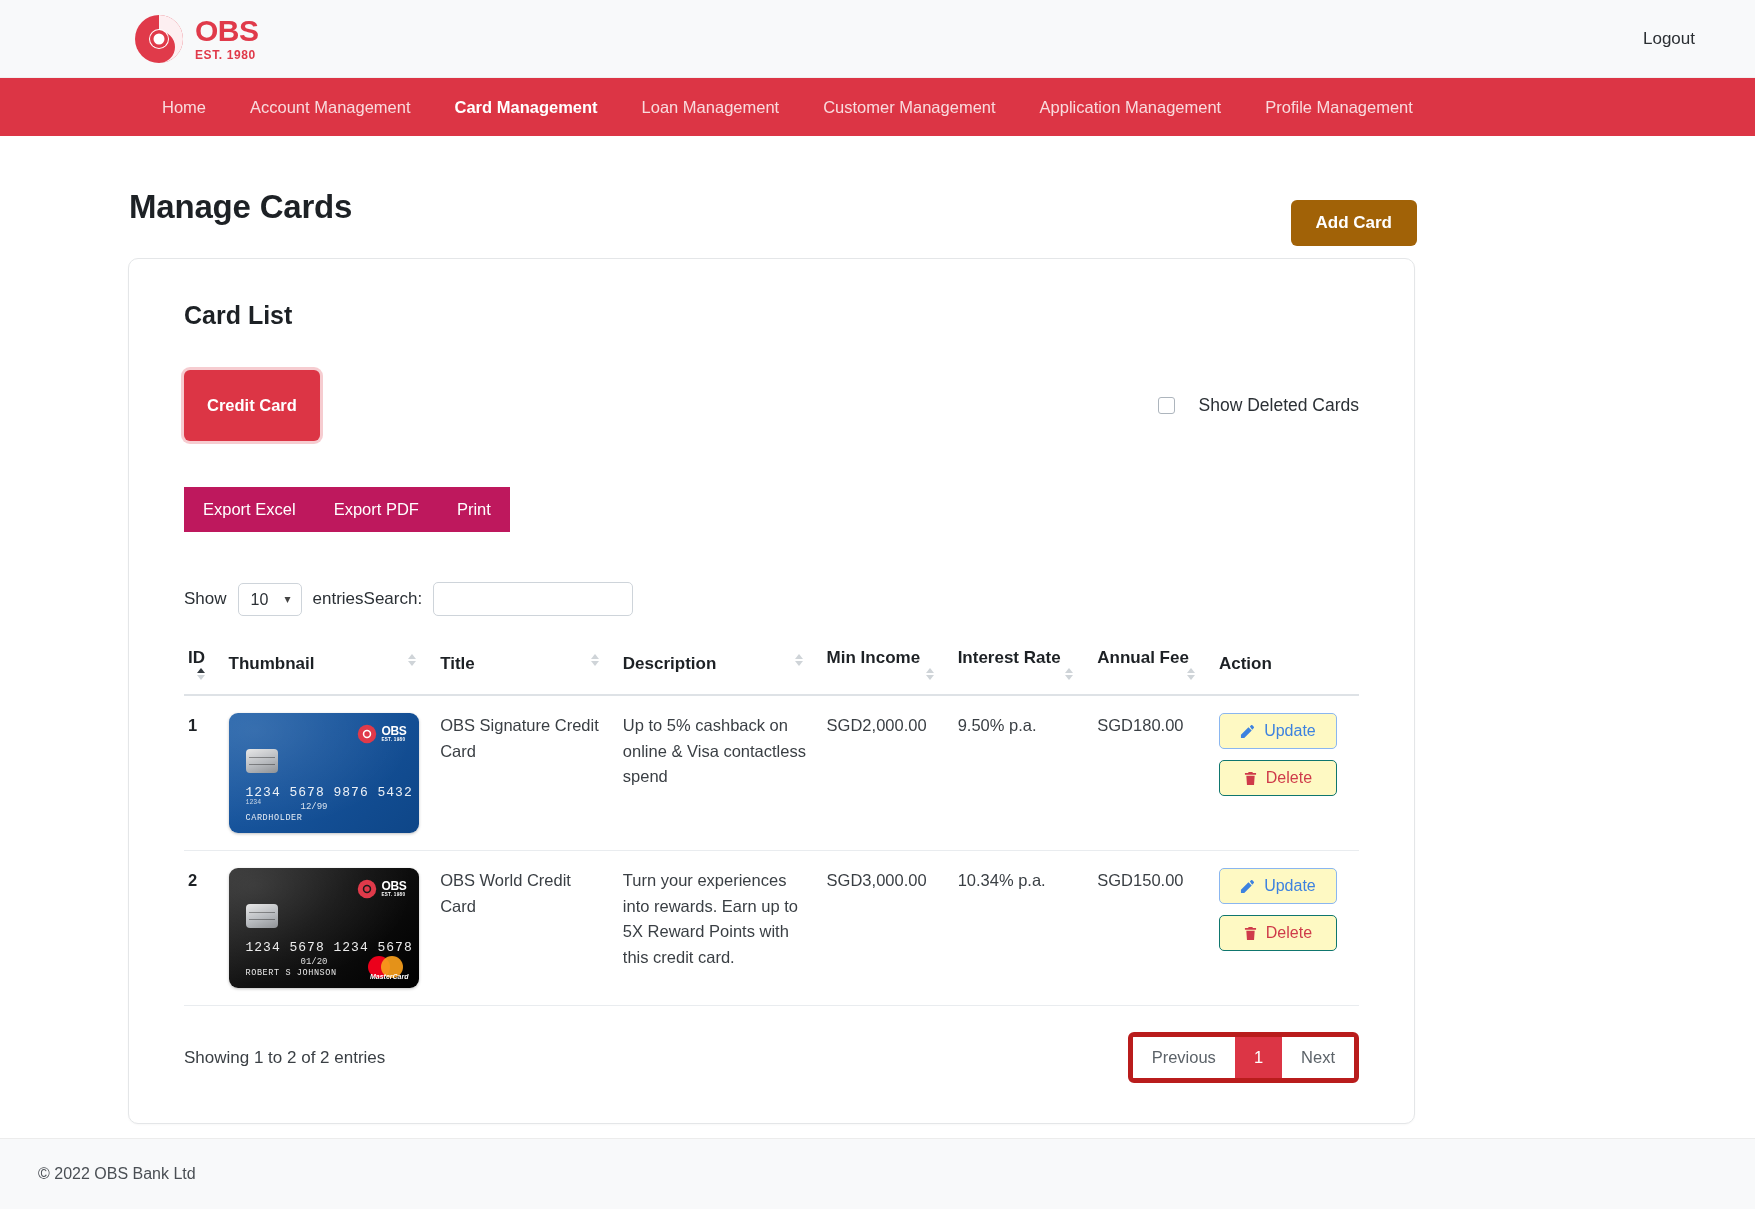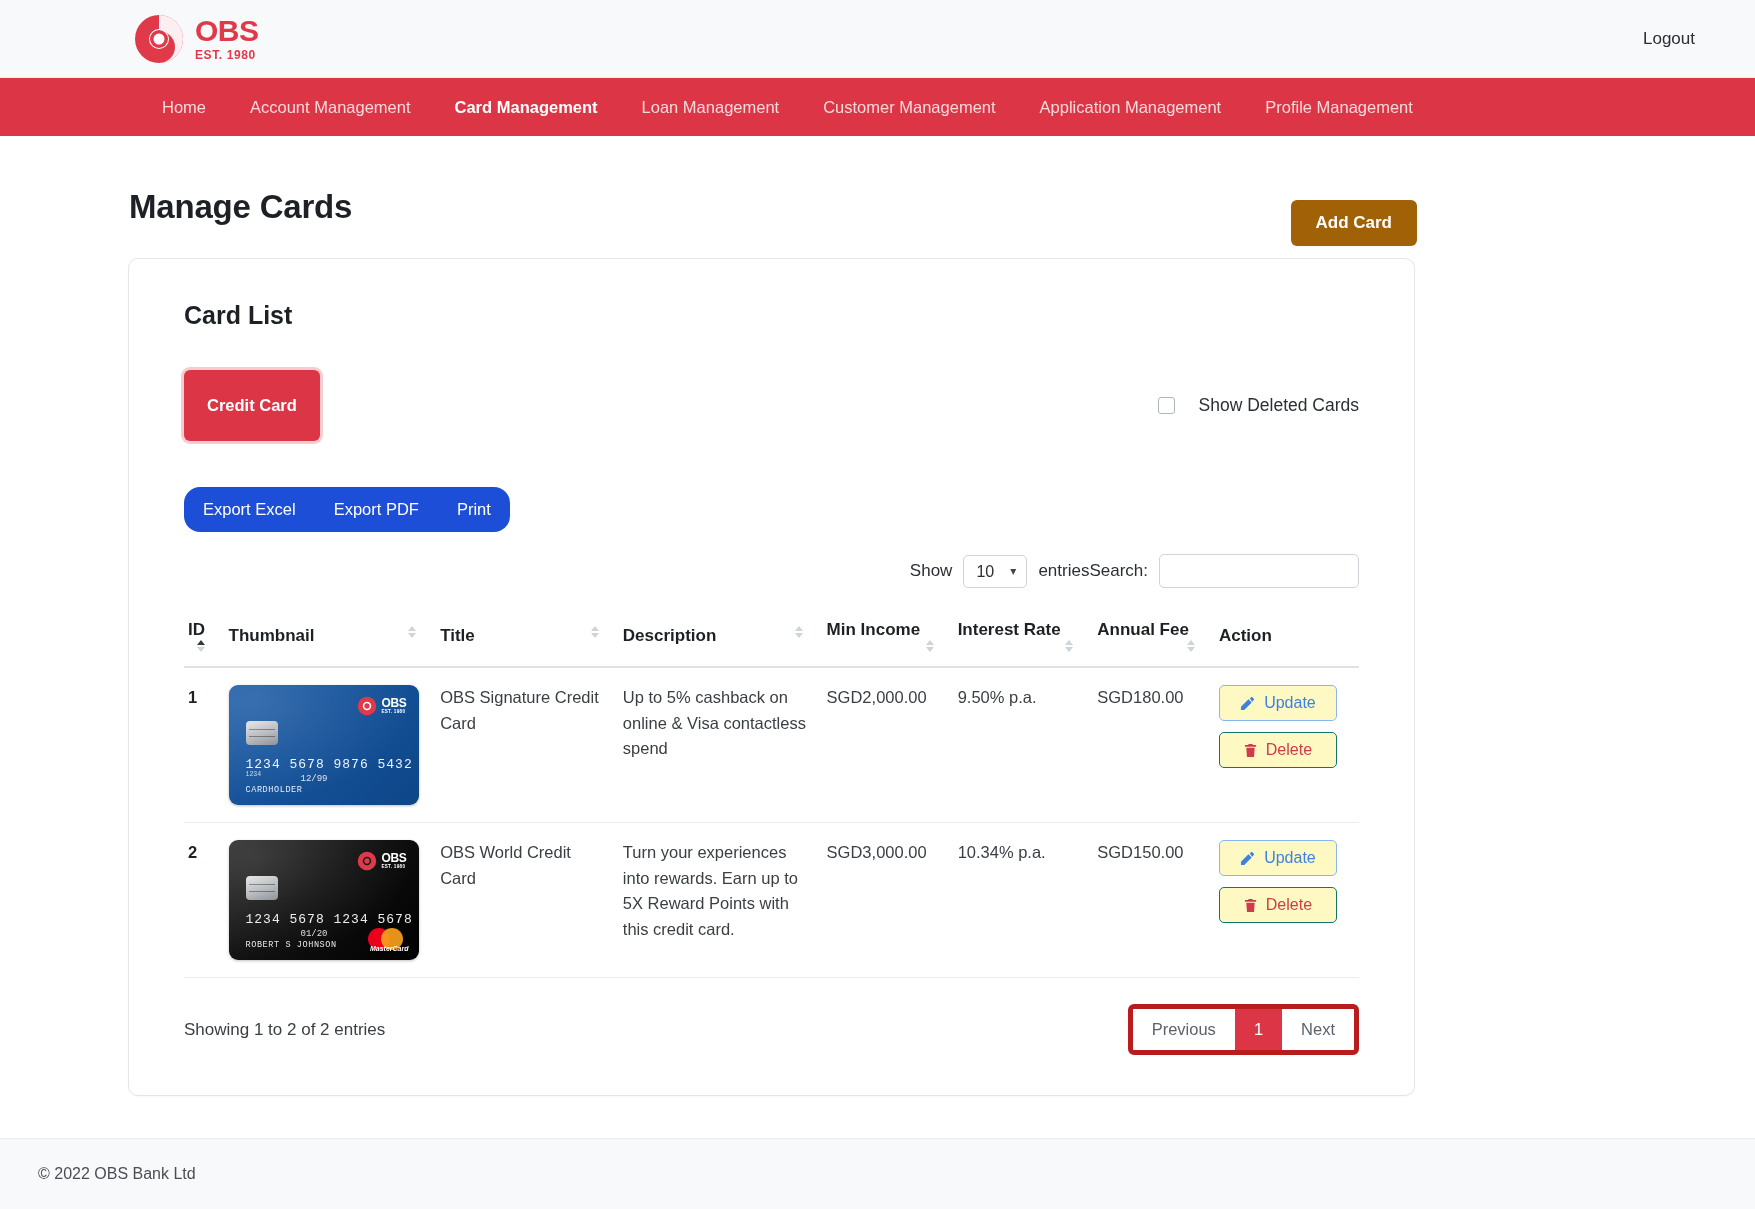--- a/index.html
+++ b/index.html
@@ -68,31 +68,31 @@
   }
   .checkwrap { display: flex; align-items: center; gap: 24px; }
   .checkbox {
     width: 17px; height: 17px; border: 1px solid #adb5bd; border-radius: 3px;
     background: #fff; cursor: pointer; flex: 0 0 17px;
   }
   .check-label { font-size: 17.5px; color: #2b3035; }
 
   
   .export-group {
-    display: inline-flex; background: #1d4ed8; border-radius: 16px; overflow: hidden;
+    display: inline-flex; background: #be185d; border-radius: 0; overflow: hidden;
     margin-bottom: 22px;
     align-items: center;
   }
   .export-btn {
     color: #fff; font-size: 16.5px; padding: 13px 19px; cursor: pointer;
     background: transparent; border: none; font-family: inherit; white-space: nowrap;
   }
 
   
-  .controls { display: flex; align-items: center; justify-content: flex-end; margin-bottom: 22px; }
+  .controls { display: flex; align-items: center; justify-content: flex-start; margin-bottom: 22px; margin-top: 28px; }
   .showentries { display: flex; align-items: center; gap: 11px; font-size: 17px; color: #2b3035; }
   .sel {
     appearance: none; -webkit-appearance: none;
     border: 1px solid #ced4da; border-radius: 5px; background: #fff;
     font-size: 16px; font-family: inherit; color: #2b3035;
     padding: 7px 32px 7px 12px; cursor: pointer;
   }
   .sel-wrap { position: relative; display: inline-block; }
   .sel-caret {
     position: absolute; right: 11px; top: 50%; transform: translateY(-50%);

